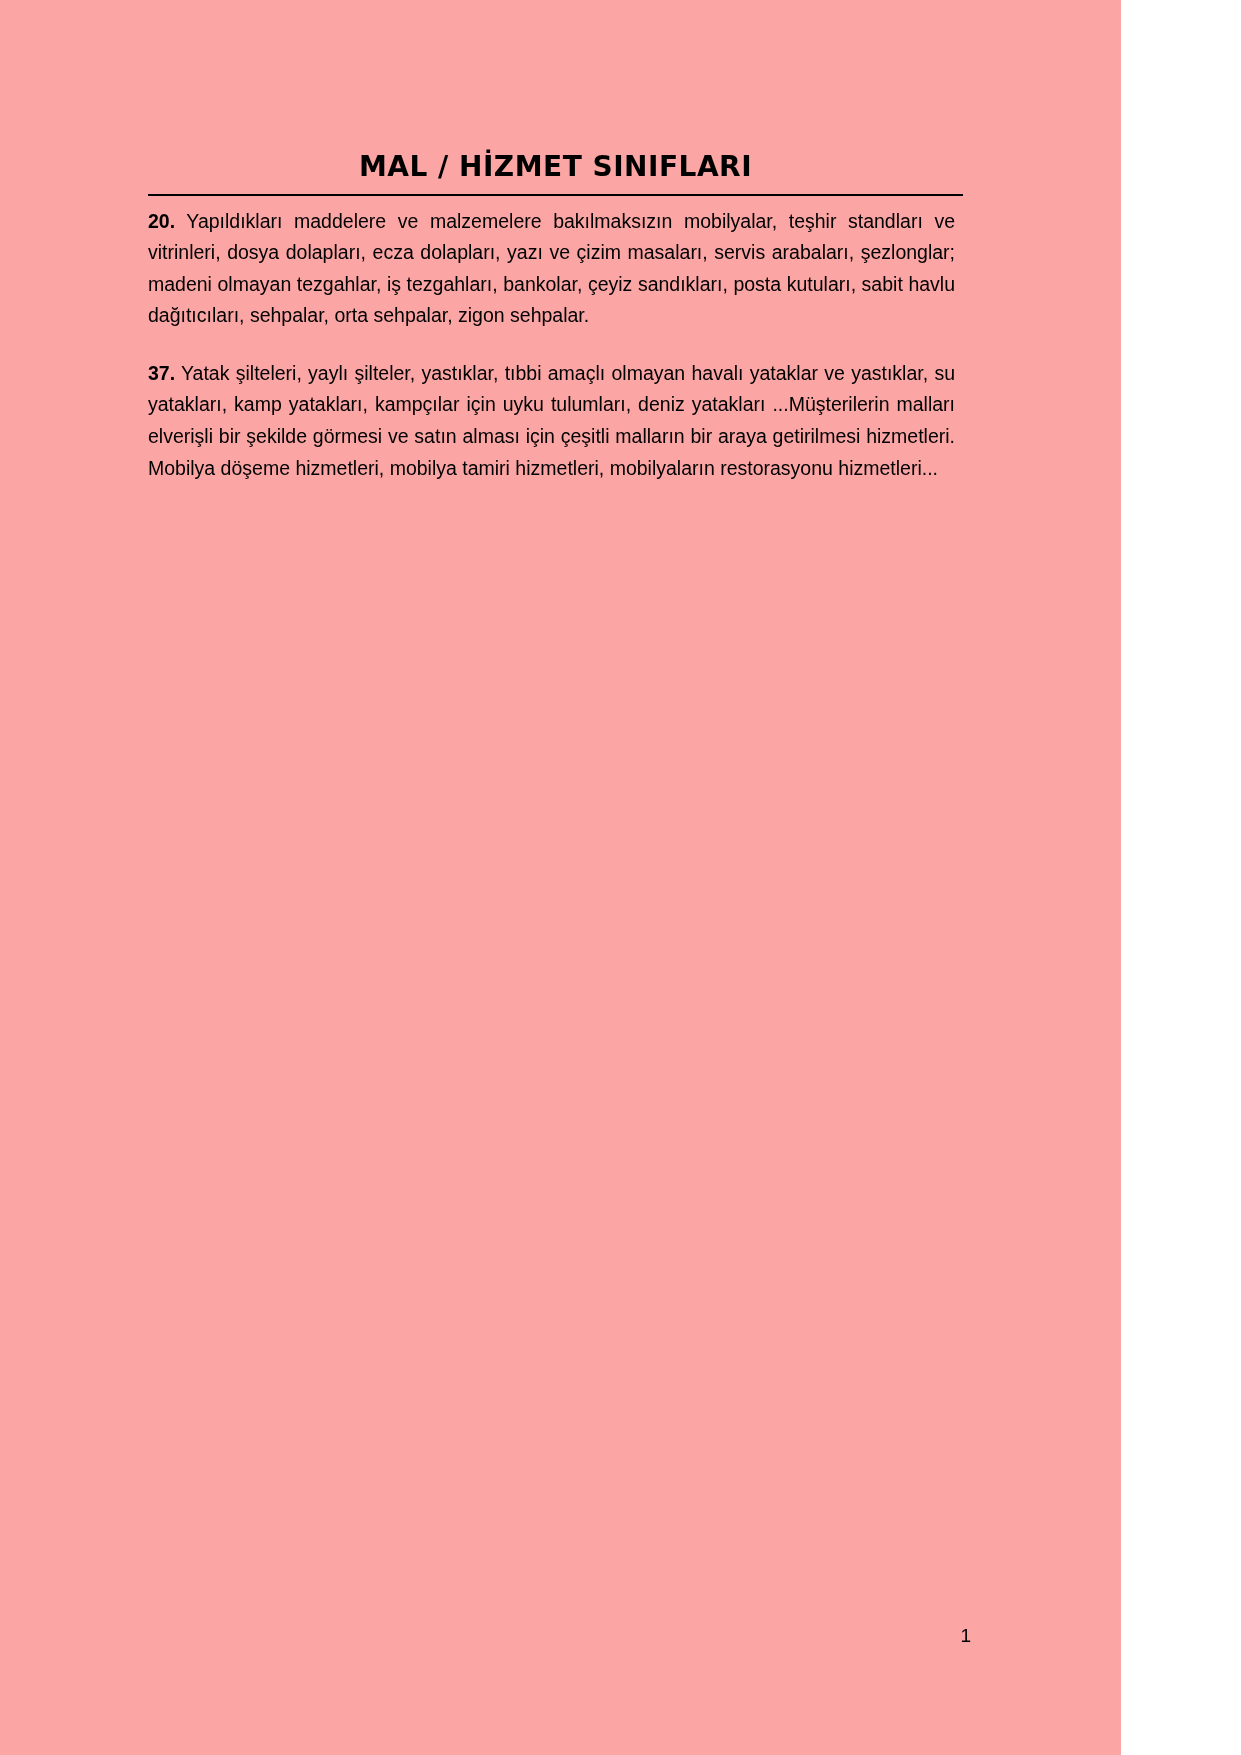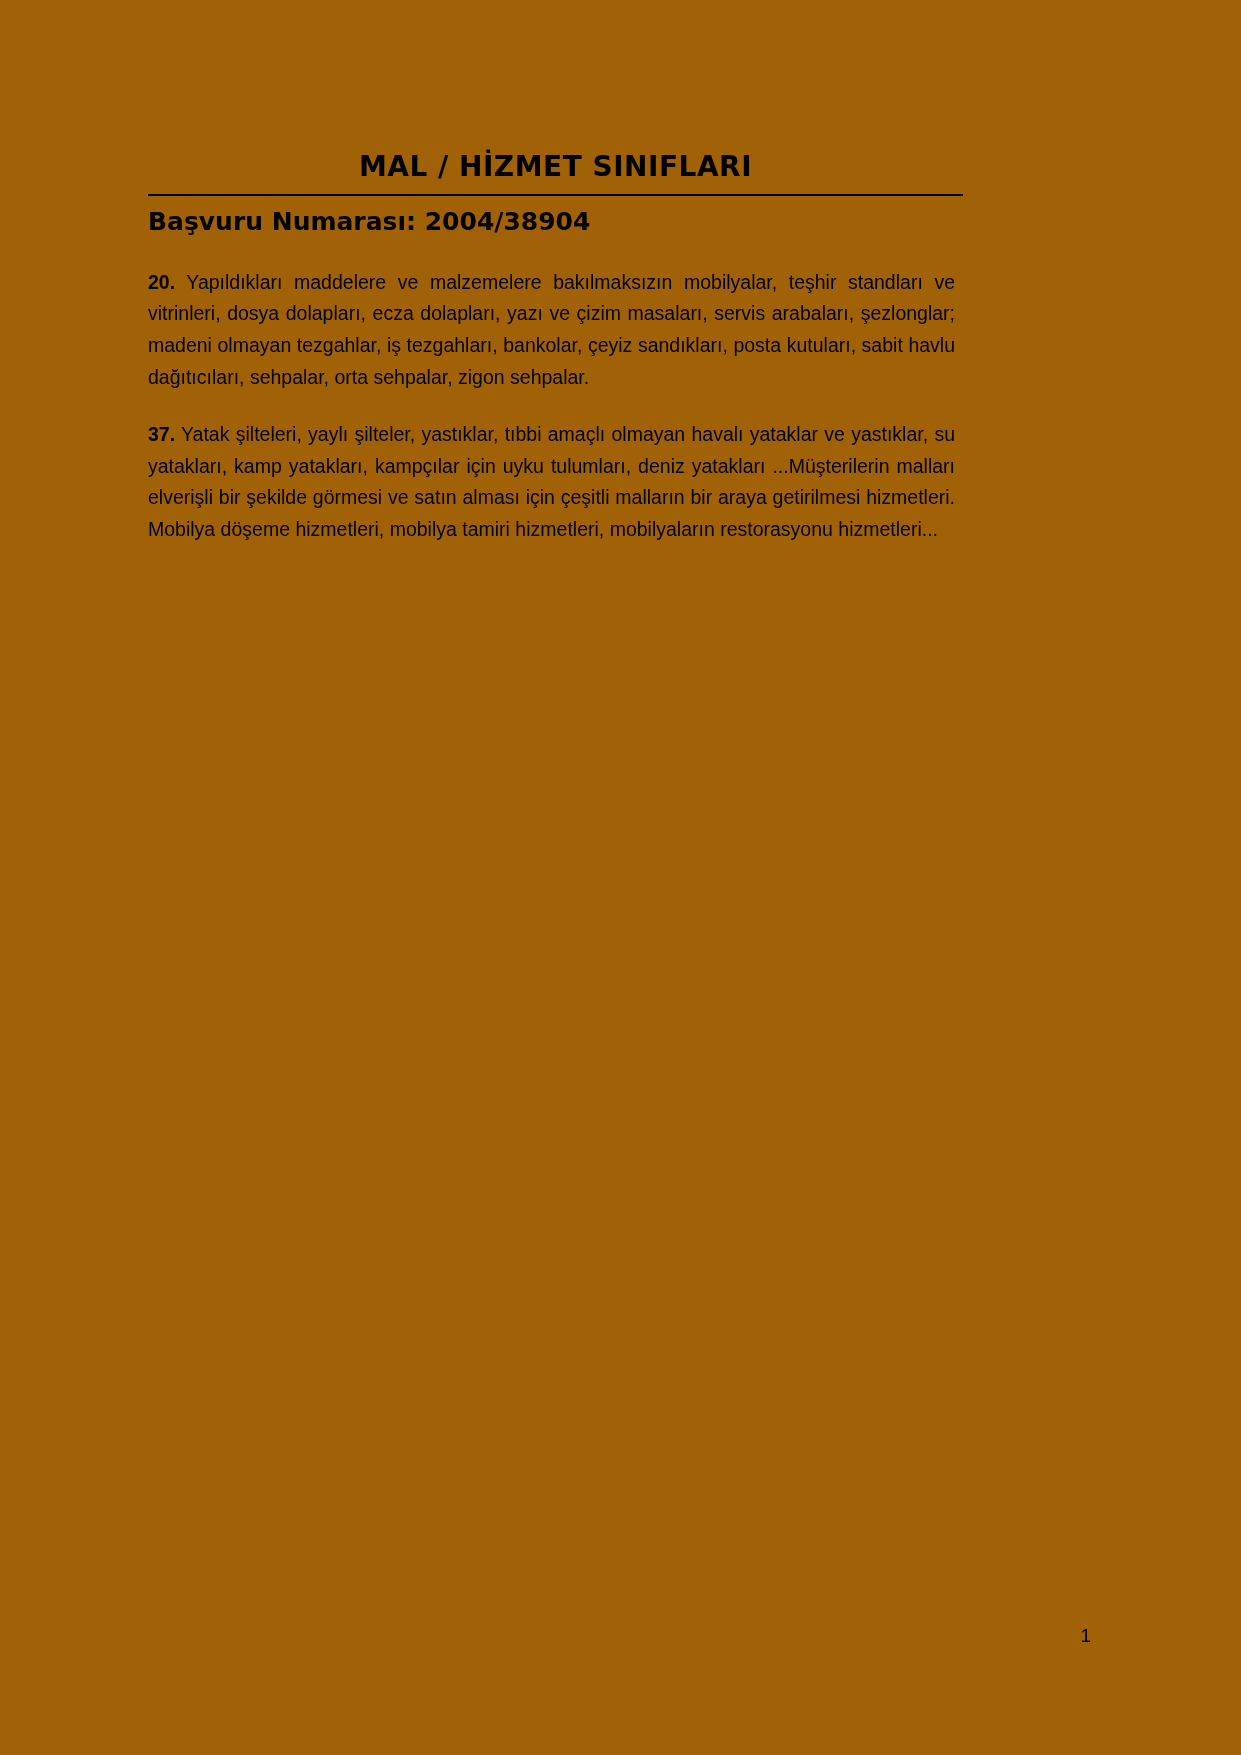--- a/index.html
+++ b/index.html
@@ -2,23 +2,23 @@
 <html lang="tr"><head>
 <meta charset="utf-8">
 <style>
   html, body {
     margin: 0;
     padding: 0;
     background: #ffffff;
   }
   .page {
     position: relative;
-    width: 1241px;
+    width: 1121px;
     height: 1755px;
-    background: #a16207;
+    background: #fca5a5;
     box-sizing: border-box;
     font-family: "Liberation Sans", sans-serif;
     color: #000000;
     overflow: hidden;
   }
   .content {
     position: absolute;
     left: 148px;
     top: 150px;
     width: 815px;
@@ -67,21 +67,20 @@
 </head>
 <body>
 
 <div class="page">
   <div class="content">
 
     <h1 class="doc-title">MAL / HİZMET SINIFLARI</h1>
 
     <hr class="rule">
 
-    <h2 class="app-number">Başvuru Numarası: 2004/38904</h2>
 
     <p class="para">
       <span class="num">20.</span><span> Yapıldıkları maddelere ve malzemelere bakılmaksızın mobilyalar, teşhir standları ve vitrinleri, dosya dolapları, ecza dolapları, yazı ve çizim masaları, servis arabaları, şezlonglar; madeni olmayan tezgahlar, iş tezgahları, bankolar, çeyiz sandıkları, posta kutuları, sabit havlu dağıtıcıları, sehpalar, orta sehpalar, zigon sehpalar.</span>
     </p>
 
     <p class="para">
       <span class="num">37.</span><span> Yatak şilteleri, yaylı şilteler, yastıklar, tıbbi amaçlı olmayan havalı yataklar ve yastıklar, su yatakları, kamp yatakları,  kampçılar için uyku tulumları, deniz yatakları ...Müşterilerin malları elverişli bir şekilde görmesi ve satın alması için çeşitli malların bir araya getirilmesi hizmetleri. Mobilya döşeme hizmetleri, mobilya tamiri hizmetleri, mobilyaların restorasyonu hizmetleri...</span>
     </p>
 
   </div>

